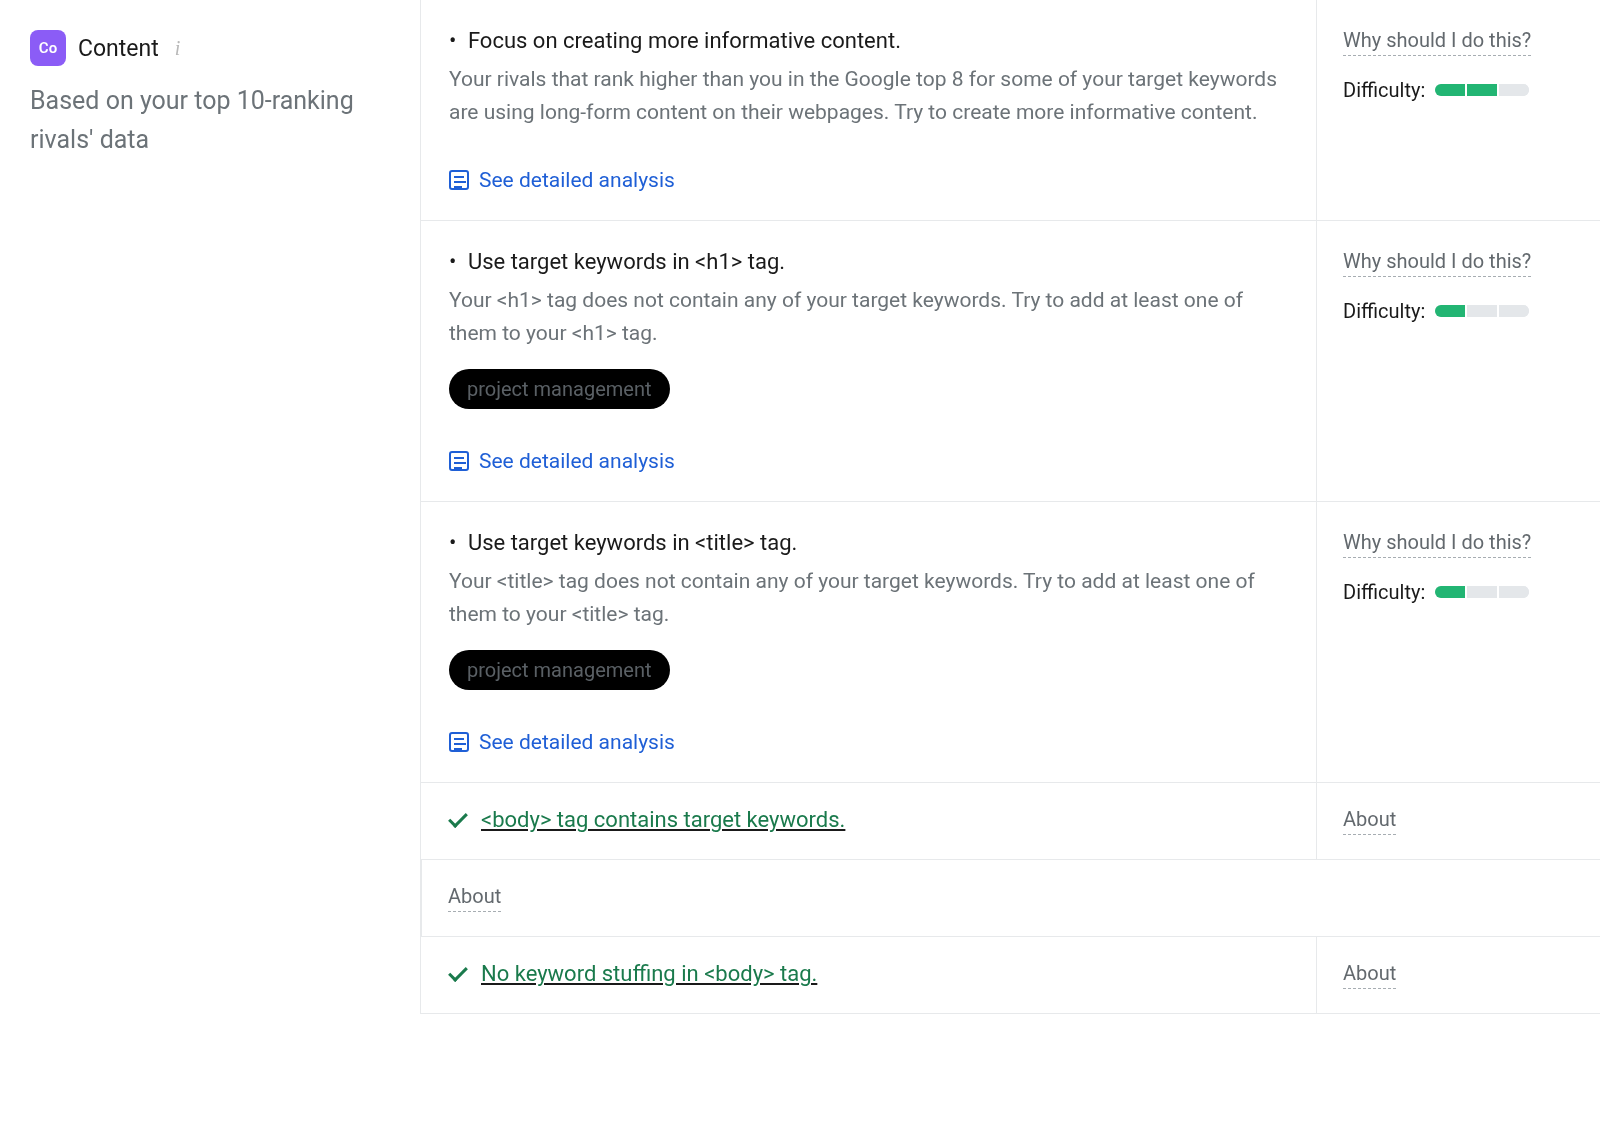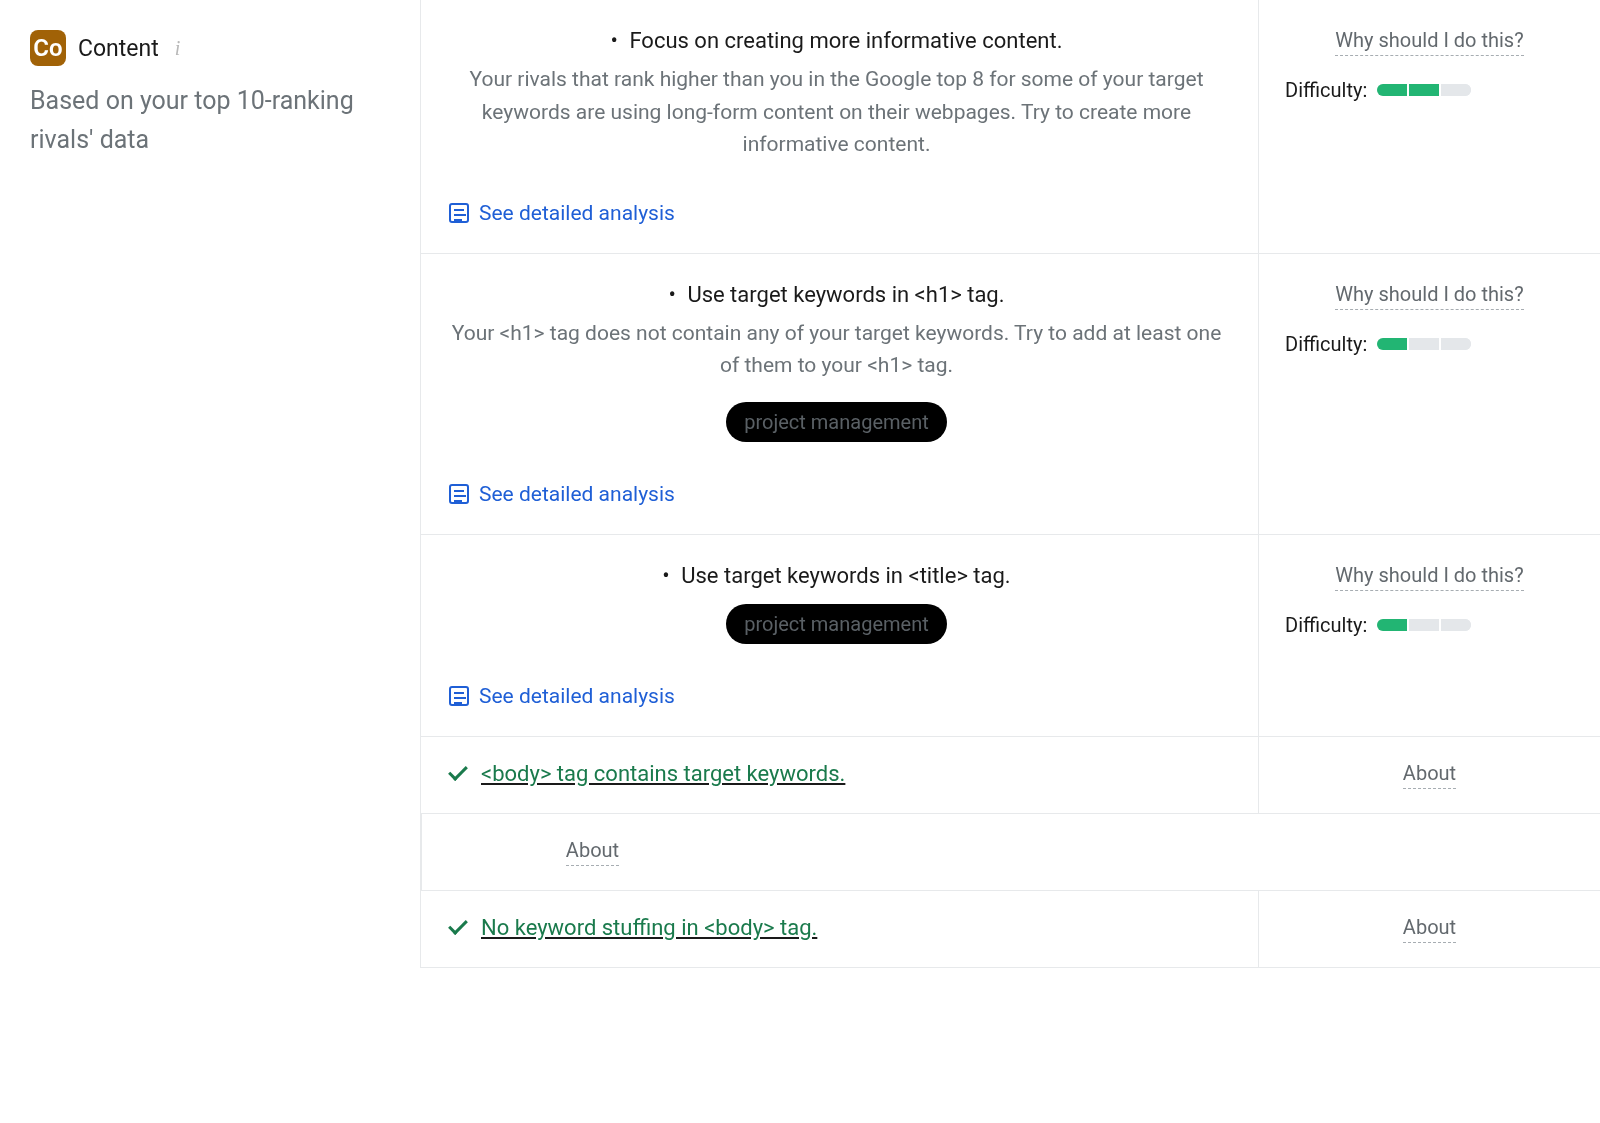--- a/index.html
+++ b/index.html
@@ -21,24 +21,24 @@
     padding: 30px 30px 30px 30px;
   }
   .side-head-row {
     display: flex;
     align-items: center;
     gap: 12px;
   }
   .co-badge {
     width: 36px; height: 36px;
     border-radius: 8px;
-    background: #a16207;
+    background: #8b5cf6;
     color: #fff;
     font-weight: 600;
-    font-size: 24px;
+    font-size: 15px;
     display: flex; align-items: center; justify-content: center;
   }
   .side-title {
     font-size: 23px;
     font-weight: 400;
     color: #1a1a1a;
   }
   .info-i {
     color: #b8b8b8;
     font-family: Georgia, "Times New Roman", serif;
@@ -48,32 +48,31 @@
   }
   .side-sub {
     margin-top: 16px;
     font-size: 25px;
     color: #6c7378;
     line-height: 1.55;
   }
   .main {
     flex: 1;
     border-left: 1px solid #e7e9eb;
-    text-align: center;
   }
   .row {
     display: flex;
     border-bottom: 1px solid #e7e9eb;
   }
   .cell-main {
     flex: 1;
     padding: 28px 34px 28px 28px;
   }
   .cell-right {
-    width: 342px;
+    width: 284px;
     padding: 28px 26px 28px 26px;
     border-left: 1px solid #e7e9eb;
   }
   .item-title {
     font-size: 22px;
     font-weight: 400;
     color: #1a1a1a;
     margin-bottom: 10px;
   }
   .item-title .bullet {
@@ -251,20 +250,21 @@
         </div>
       </div>
     </div>
 
     <div class="row">
       <div class="cell-main">
         <div class="item-title">
           <span class="bullet">•</span>
           <span>Use target keywords in &lt;title&gt; tag.</span>
         </div>
+        <div class="item-desc">Your &lt;title&gt; tag does not contain any of your target keywords. Try to add at least one of them to your &lt;title&gt; tag.</div>
         <span class="chip">project management</span>
         <div class="detail-link">
           <span class="doc-icon">
               <span></span>
             </span>
           <span>See detailed analysis</span>
         </div>
       </div>
       <div class="cell-right">
         <span class="why-link">Why should I do this?</span>

